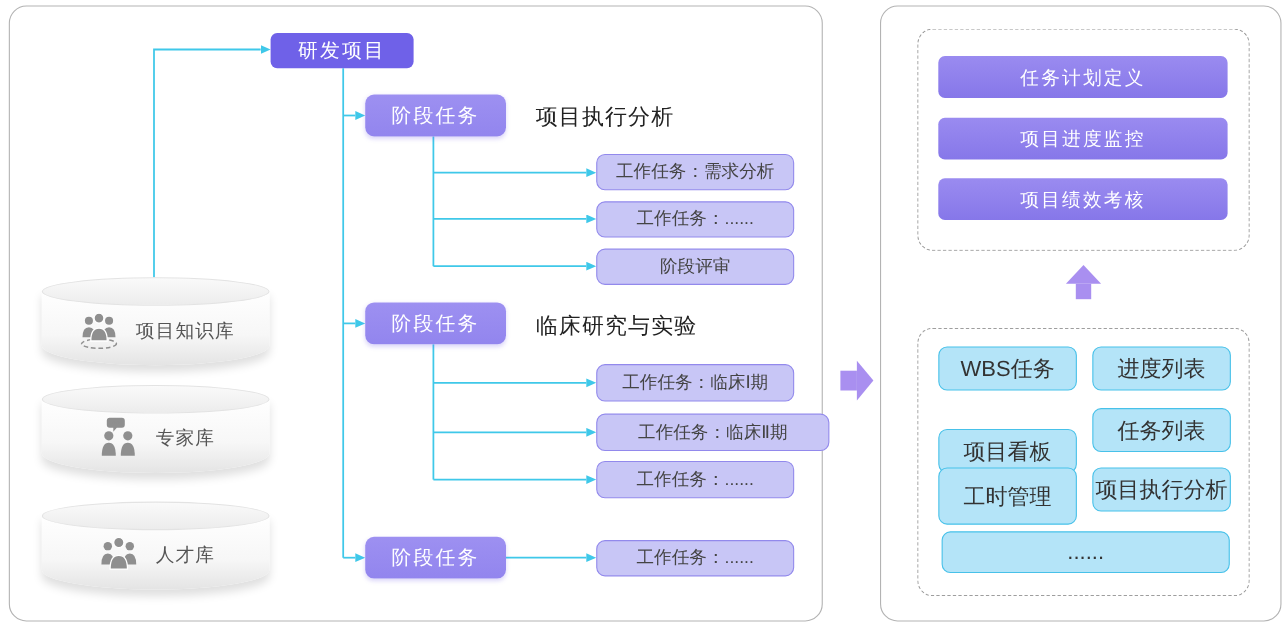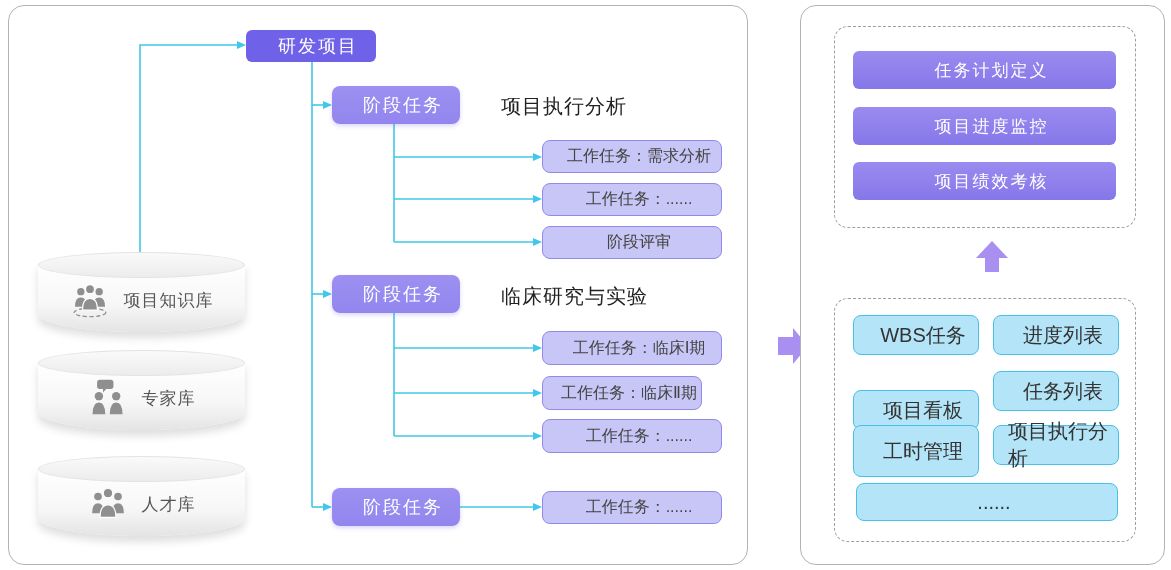--- a/index.html
+++ b/index.html
@@ -4,21 +4,21 @@
 <style>
   :root{
     --root_box:#6f61e8; --stage_box:#9285ee; --task_fill:#c8c6f6; --task_border:#9289ec;
     --purple_btn:#8d7ceb; --cyan_fill:#b4e4f8; --cyan_border:#47c1e9;
     --connector:#3fc8e9; --arrow:#a98ff0;
   }
   html,body{margin:0;padding:0;background:#ffffff;}
   body{font-family:"Liberation Sans","DejaVu Sans",sans-serif;}
   .page{position:relative;width:1171px;height:570px;background:#fff;overflow:hidden;}
   .panel{position:absolute;background:#fff;border:1.5px solid #b3b3b3;border-radius:16px;box-sizing:border-box;}
-  .abs{position:absolute;box-sizing:border-box;padding-left:14px;}
+  .abs{position:absolute;box-sizing:border-box;}
 
   .root-box{background:var(--root_box);border-radius:6px;color:#fff;font-size:18px;
     display:flex;align-items:center;justify-content:center;letter-spacing:2px;}
   .stage-box{background:linear-gradient(180deg,#9d90f1,var(--stage_box));border-radius:8px;color:#fff;font-size:18px;
     display:flex;align-items:center;justify-content:center;letter-spacing:2px;box-shadow:0 2px 4px rgba(110,90,230,.25);}
   .task-box{background:var(--task_fill);border:1.5px solid var(--task_border);border-radius:8px;color:#444;
     font-size:16px;display:flex;align-items:center;justify-content:center;}
   .stage-title{color:#222;font-size:20px;letter-spacing:1px;white-space:nowrap;}
 
   .cylinder{width:207px;height:80px;}
@@ -137,21 +137,21 @@
   <div class="abs stage-box" style="left:332px;top:275px;width:128px;height:38px;">阶段任务</div>
   <div class="abs stage-title" style="left:487px;top:283px;">临床研究与实验</div>
 
   <div class="abs stage-box" style="left:332px;top:488px;width:128px;height:38px;">阶段任务</div>
 
   <div class="abs task-box" style="left:542px;top:140px;width:180px;height:33px;">工作任务：需求分析</div>
   <div class="abs task-box" style="left:542px;top:183px;width:180px;height:33px;">工作任务：......</div>
   <div class="abs task-box" style="left:542px;top:226px;width:180px;height:33px;">阶段评审</div>
 
   <div class="abs task-box" style="left:542px;top:331px;width:180px;height:34px;">工作任务：临床Ⅰ期</div>
-  <div class="abs task-box" style="left:542px;top:376px;width:160px;height:34px;">工作任务：临床Ⅱ期</div>
+  <div class="abs task-box" style="left:542px;top:376px;width:212px;height:34px;">工作任务：临床Ⅱ期</div>
   <div class="abs task-box" style="left:542px;top:419px;width:180px;height:34px;">工作任务：......</div>
 
   <div class="abs task-box" style="left:542px;top:491px;width:180px;height:33px;">工作任务：......</div>
 
   <div class="abs arrow-right" style="left:764px;top:328px;">
     <div class="stem"></div>
       <div class="head"></div>
   </div>
 
   <div class="panel" style="left:800px;top:5px;width:365px;height:560px;"></div>

